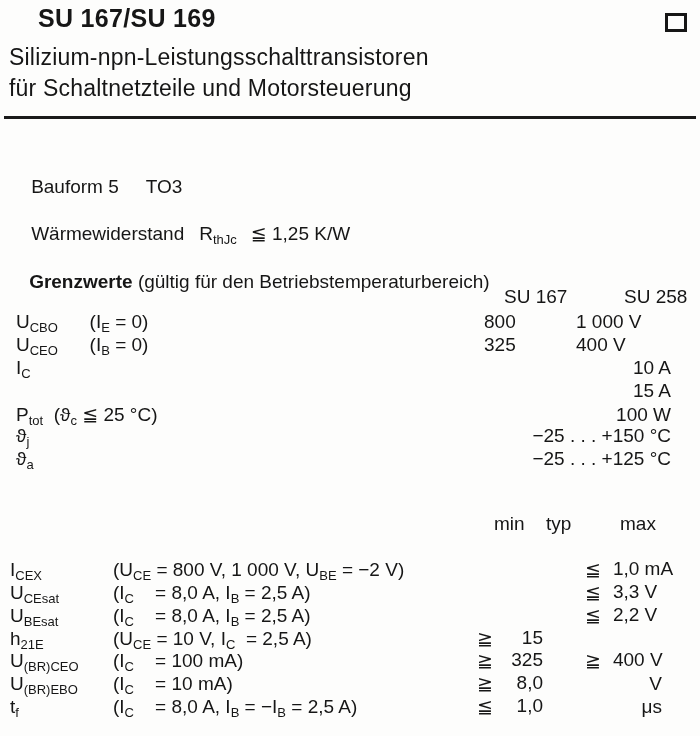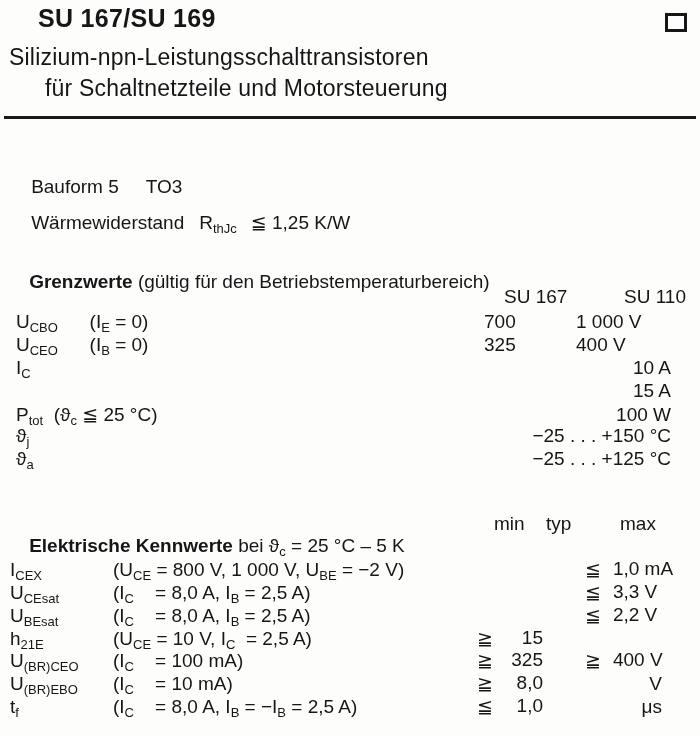--- a/index.html
+++ b/index.html
@@ -3,26 +3,26 @@
 <meta charset="utf-8">
 <style>
   html,body{margin:0;padding:0;}
   body{width:700px;height:736px;background:#fdfdfc;font-family:"Liberation Sans",sans-serif;color:#161616;}
   .page{position:relative;width:700px;height:736px;overflow:hidden;background:#fdfdfc;}
   .abs{position:absolute;}
   .title{left:10px;top:4px;font-size:25px;font-weight:bold;letter-spacing:0.3px;white-space:pre;margin-left:28px;}
   .corner-square{left:665px;top:13px;width:16px;height:13px;border:3px solid #161616;background:#fdfdfc;}
   .subtitle{left:9px;font-size:23px;letter-spacing:0.2px;white-space:pre;}
   .sub1{top:44px;}
-  .sub2{top:75px;margin-left:36px;}
+  .sub2{top:75px;}
   .rule{left:4px;top:116px;width:692px;height:3px;background:#1a1a1a;}
   .bodytext{font-size:19px;white-space:pre;}
   .bauform{left:10px;top:154px;}
   .package{margin-left:27px;}
-  .thermal{left:10px;top:189px;text-align:center;}
+  .thermal{left:10px;top:200px;text-align:center;}
   .thermal-sym{margin-left:15px;}
   .thermal-val{margin-left:14px;}
   .section-head{left:8px;font-size:19px;white-space:pre;}
   .bold{font-weight:bold;}
   .limits-head{top:249px;}
   .colhead{top:286px;font-size:19px;margin-left:26px;}
   .col167{left:478px;}
   .col169{left:598px;}
   .char-head{top:513px;}
   .mtm{top:513px;font-size:19px;}
@@ -63,26 +63,26 @@
 
   <div class="abs bodytext thermal">
     <span>Wärmewiderstand</span><span class="thermal-sym">R<sub>thJc</sub></span><span class="thermal-val">≦ 1,25 K/W</span>
   </div>
 
   <div class="abs section-head limits-head">
     <span class="bold">Grenzwerte</span><span> (gültig für den Betriebstemperaturbereich)</span>
   </div>
 
   <div class="abs colhead col167">SU 167</div>
-  <div class="abs colhead col169">SU 110</div>
+  <div class="abs colhead col169">SU 258</div>
 
   <div class="abs" id="limits-rows">
       <div class="lrow">
         <span class="lsym">U<sub>CBO</sub>      (I<sub>E</sub> = 0)</span>
-        <span class="lv1">700</span>
+        <span class="lv1">800</span>
         <span class="lv2">1 000 V</span>
       </div>
       <div class="lrow">
         <span class="lsym">U<sub>CEO</sub>      (I<sub>B</sub> = 0)</span>
         <span class="lv1">325</span>
         <span class="lv2">400 V</span>
       </div>
       <div class="lrow">
         <span class="lsym">I<sub>C</sub></span>
         <span class="lshared alignc">10 A</span>
@@ -97,23 +97,20 @@
       <div class="lrow">
         <span class="lsym">ϑ<sub>j</sub></span>
         <span class="lshared alignr">−25 . . . +150 °C</span>
       </div>
       <div class="lrow">
         <span class="lsym">ϑ<sub>a</sub></span>
         <span class="lshared alignr">−25 . . . +125 °C</span>
       </div>
     </div>
 
-  <div class="abs section-head char-head">
-    <span class="bold">Elektrische Kennwerte</span><span> bei ϑ<sub>c</sub> = 25 °C – 5 K</span>
-  </div>
   <div class="abs mtm mincol">min</div>
   <div class="abs mtm typcol">typ</div>
   <div class="abs mtm maxcol">max</div>
 
   <div class="abs" id="char-rows">
       <div class="crow">
         <span class="csym">I<sub>CEX</sub></span>
         <span class="ccond">(U<sub>CE</sub> = 800 V, 1 000 V, U<sub>BE</sub> = −2 V)</span>
         <span class="cmin"></span>
         <span class="cmax"><span class="rel">≦</span><span class="val">1,0 mA</span></span>

